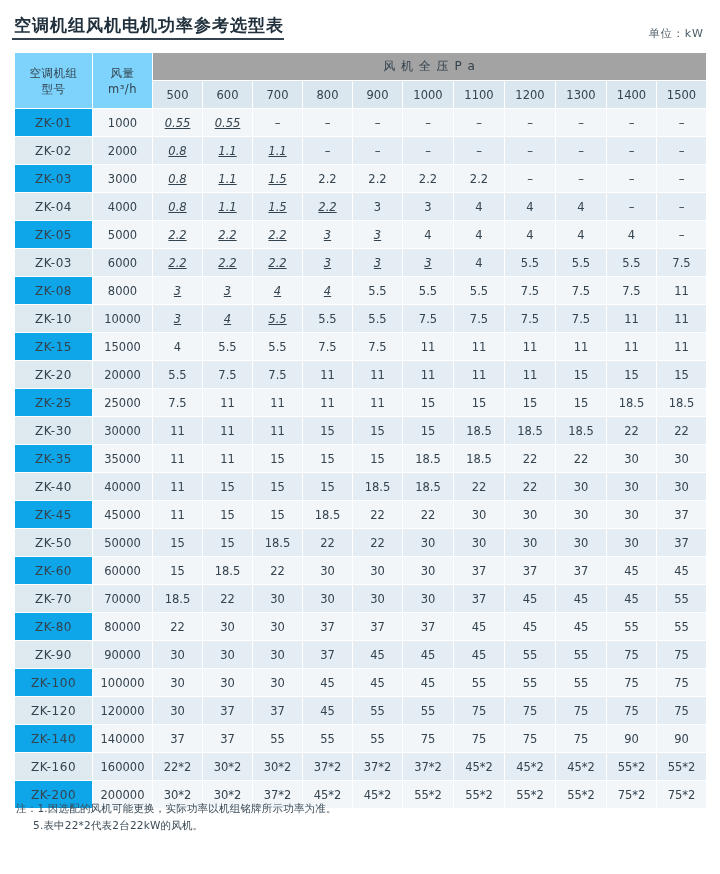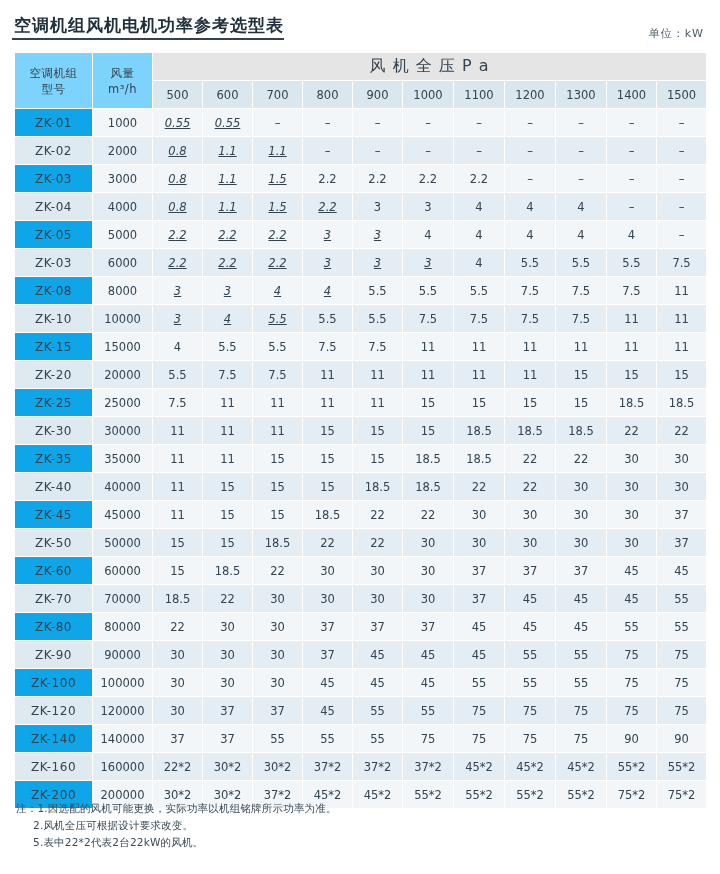--- a/index.html
+++ b/index.html
@@ -62,23 +62,23 @@
     border: 1px solid #ffffff;
     text-align: center;
     vertical-align: middle;
     font-weight: normal;
     padding: 0;
     height: 27px;
     color: #33434f;
   }
   
   .hdr {
-    background: #e5e5e5;
+    background: #a3a3a3;
     color: #2c3c48;
-    font-size: 16px;
+    font-size: 12px;
     letter-spacing: 1px;
   }
   .hdr-sub {
     background: #dbe7ef;
     color: #465662;
     font-size: 11.5px;
     height: 24px;
   }
   .corner {
     background: #7dd3fc;
@@ -539,17 +539,16 @@
           <td class="">75*2</td>
           <td class="">75*2</td>
         </tr>
       </tbody>
   </table>
 
   <div class="notes">
     <div class="note-line">
       <span>注：</span><span>1.因选配的风机可能更换，实际功率以机组铭牌所示功率为准。</span>
     </div>
-    <div class="note-line indent">2.风机全压可根据设计要求改变。</div>
     <div class="note-line indent">5.表中22*2代表2台22kW的风机。</div>
   </div>
 
 </div>
 
 </body></html>

